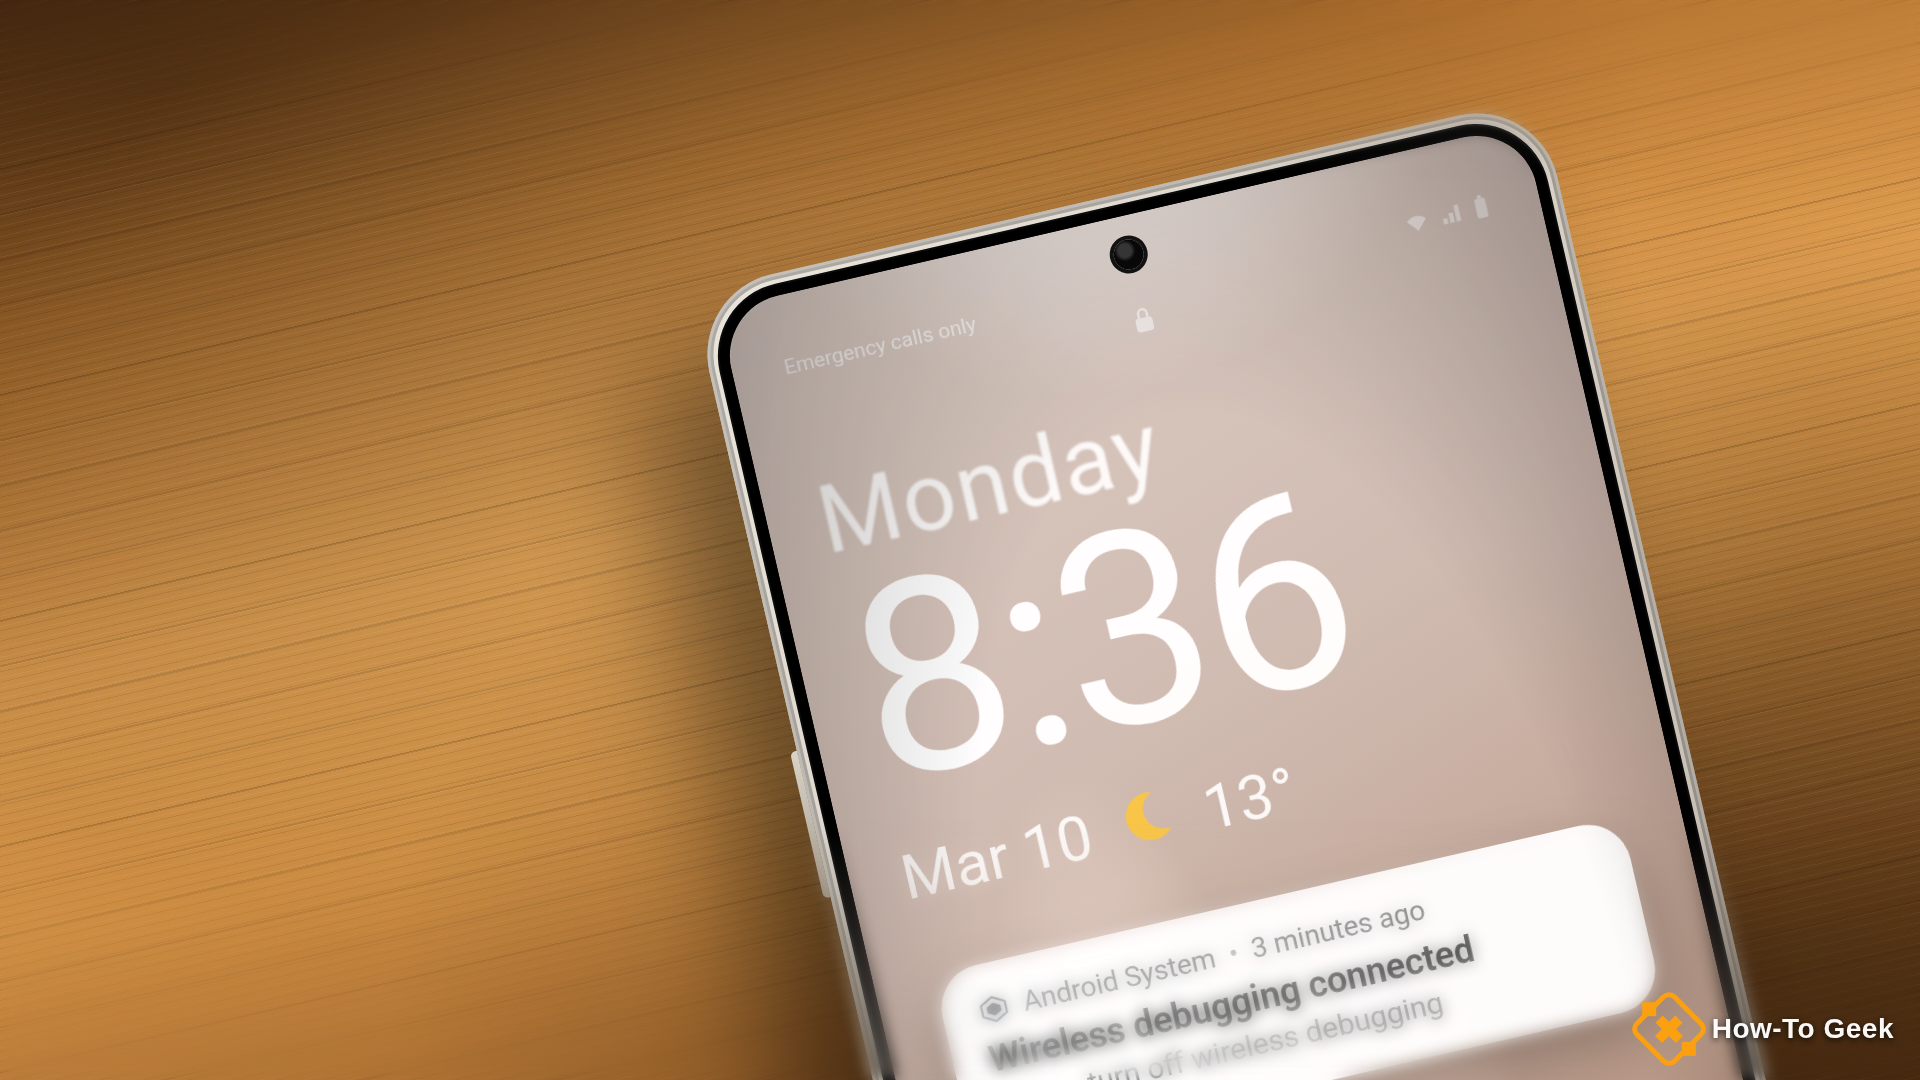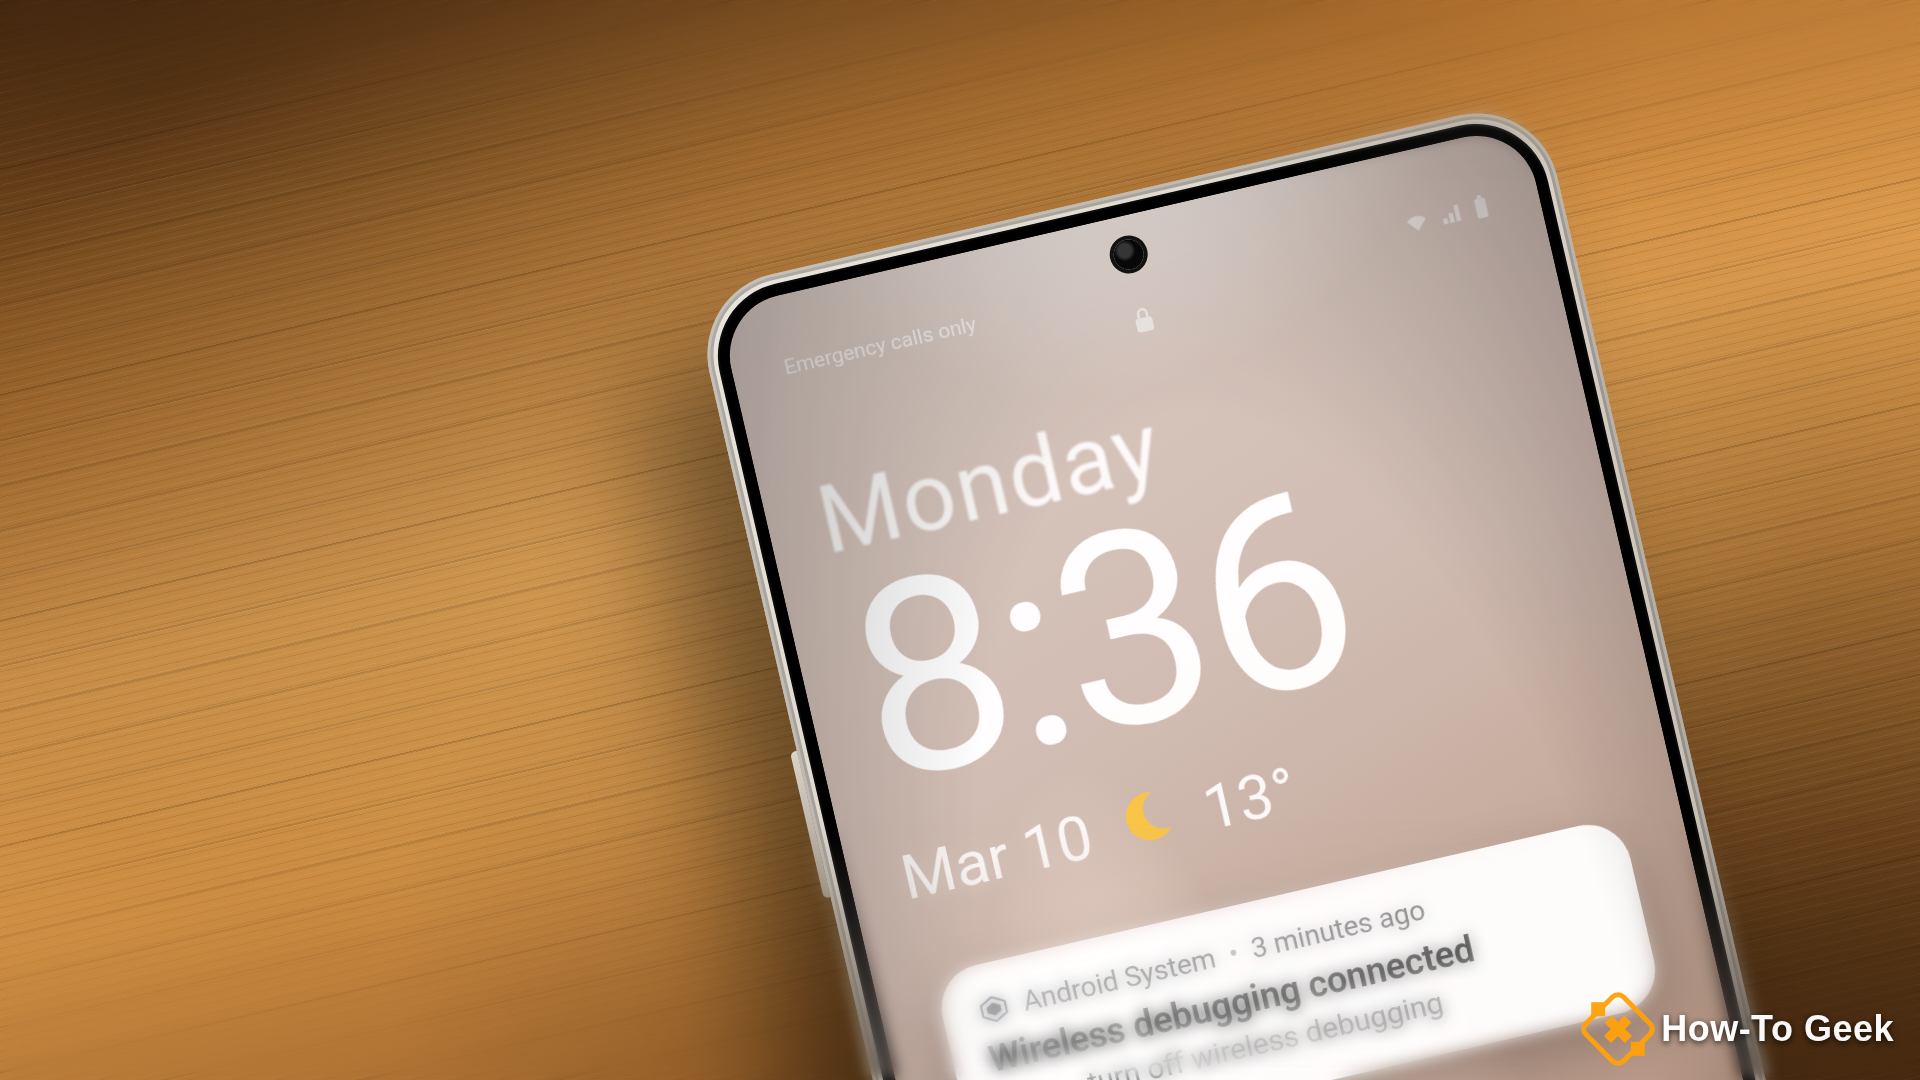--- a/index.html
+++ b/index.html
@@ -188,21 +188,21 @@
   }
 
   
   .watermark{
     position:absolute;
     right:26px; bottom:22px;
     display:flex; align-items:center; gap:14px;
     color:#fff;
     font-family: Arial, sans-serif;
     font-weight:800;
-    font-size:36px;
+    font-size:28px;
     letter-spacing:0.5px;
     text-shadow: 0 2px 6px rgba(0,0,0,0.8);
     opacity:0.96;
   }
   .wm-logo{
     width:58px; height:58px;
     transform: rotate(45deg);
     background:
       linear-gradient(#f6a21b,#f6a21b) center/60% 10px no-repeat,
       linear-gradient(#f6a21b,#f6a21b) center/10px 60% no-repeat;

